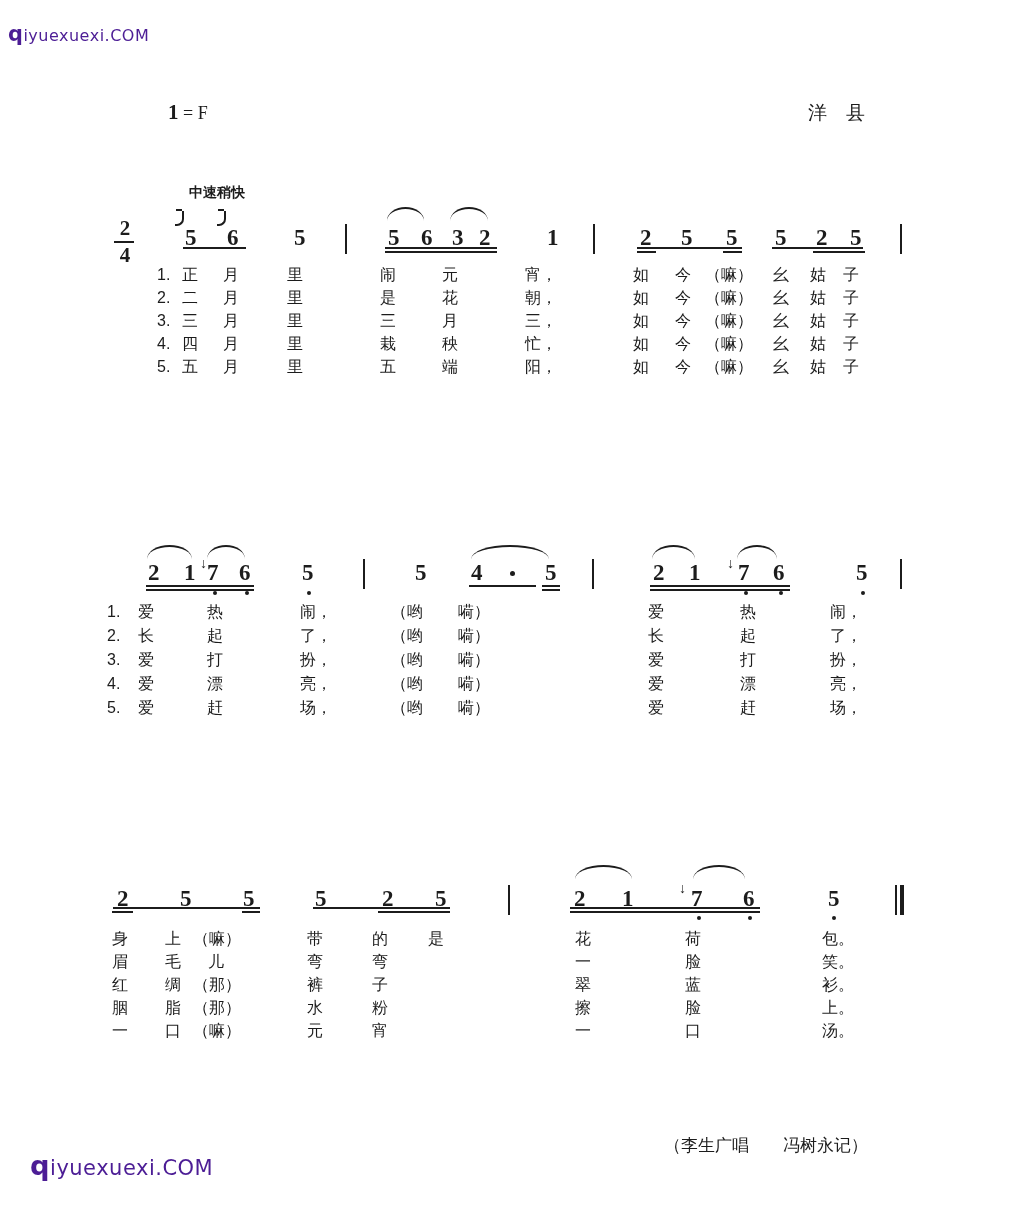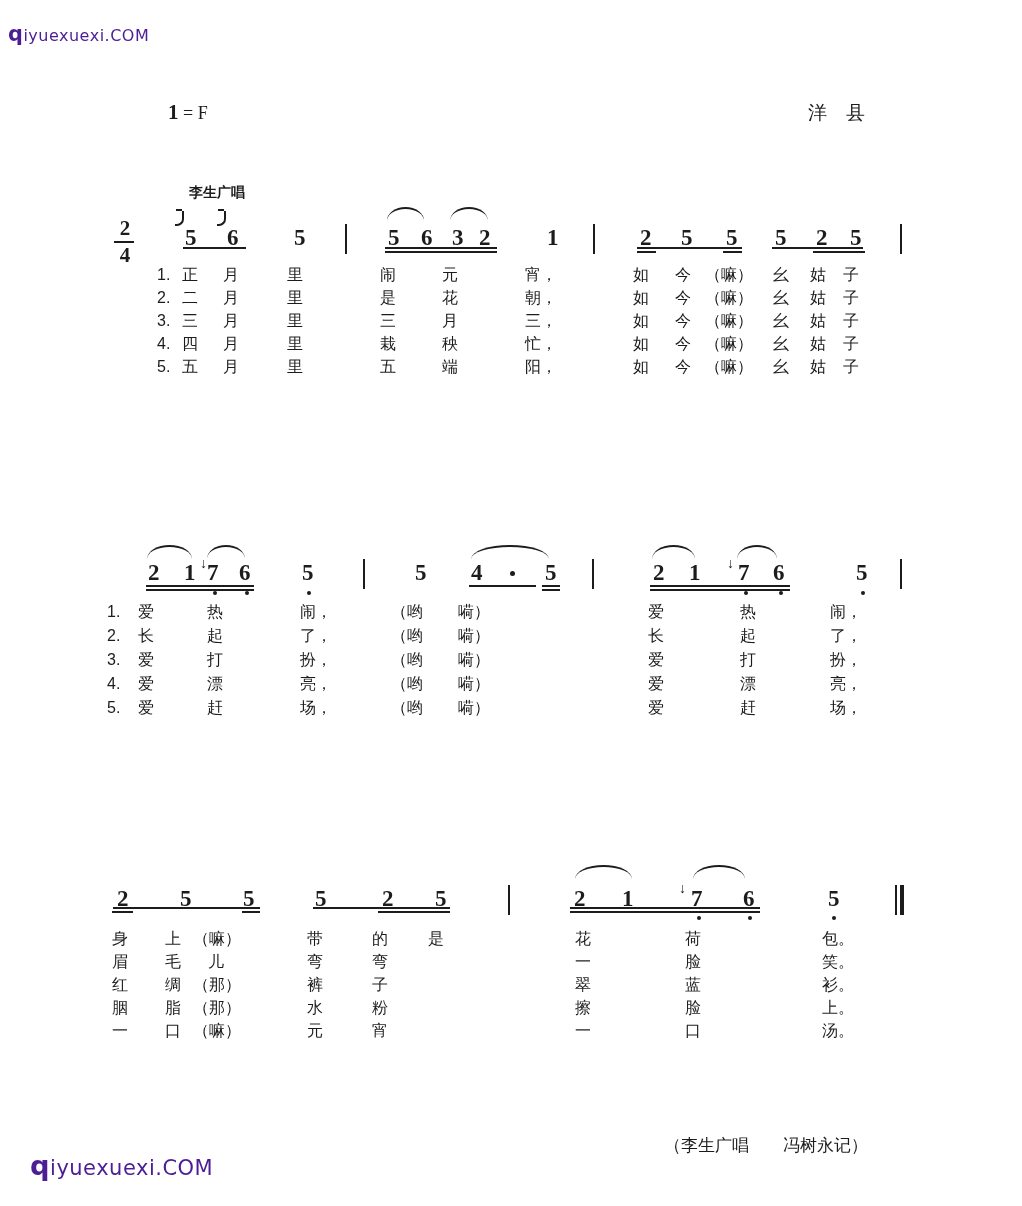--- a/index.html
+++ b/index.html
@@ -33,21 +33,21 @@
   .ts .tsline{height:2px;background:#1c1c1c;margin:2px 0;width:20px;}
   .lyr{position:absolute;font-size:16px;line-height:1.15;white-space:nowrap;}
 </style>
 </head>
 <body>
 
 <div class="page">
   <div class="wm wm-top">qiyuexuexi.COM</div>
   <div class="keysig"><span class="knum">1</span><span> = F</span></div>
   <div class="region">洋　县</div>
-  <div class="tempo">李生广唱</div>
+  <div class="tempo">中速稍快</div>
   <div class="system" style="top: 205px;">
       <div class="ts" style="left: 114px; top: 13px;">
         <div>2</div>
         <div class="tsline"></div>
         <div>4</div>
       </div>
       <span class="note" style="left: 185px; top: 21px;">5</span>
       <span class="note" style="left: 227px; top: 21px;">6</span>
       <span class="note" style="left: 294px; top: 21px;">5</span>
       <span class="note" style="left: 388px; top: 21px;">5</span>

